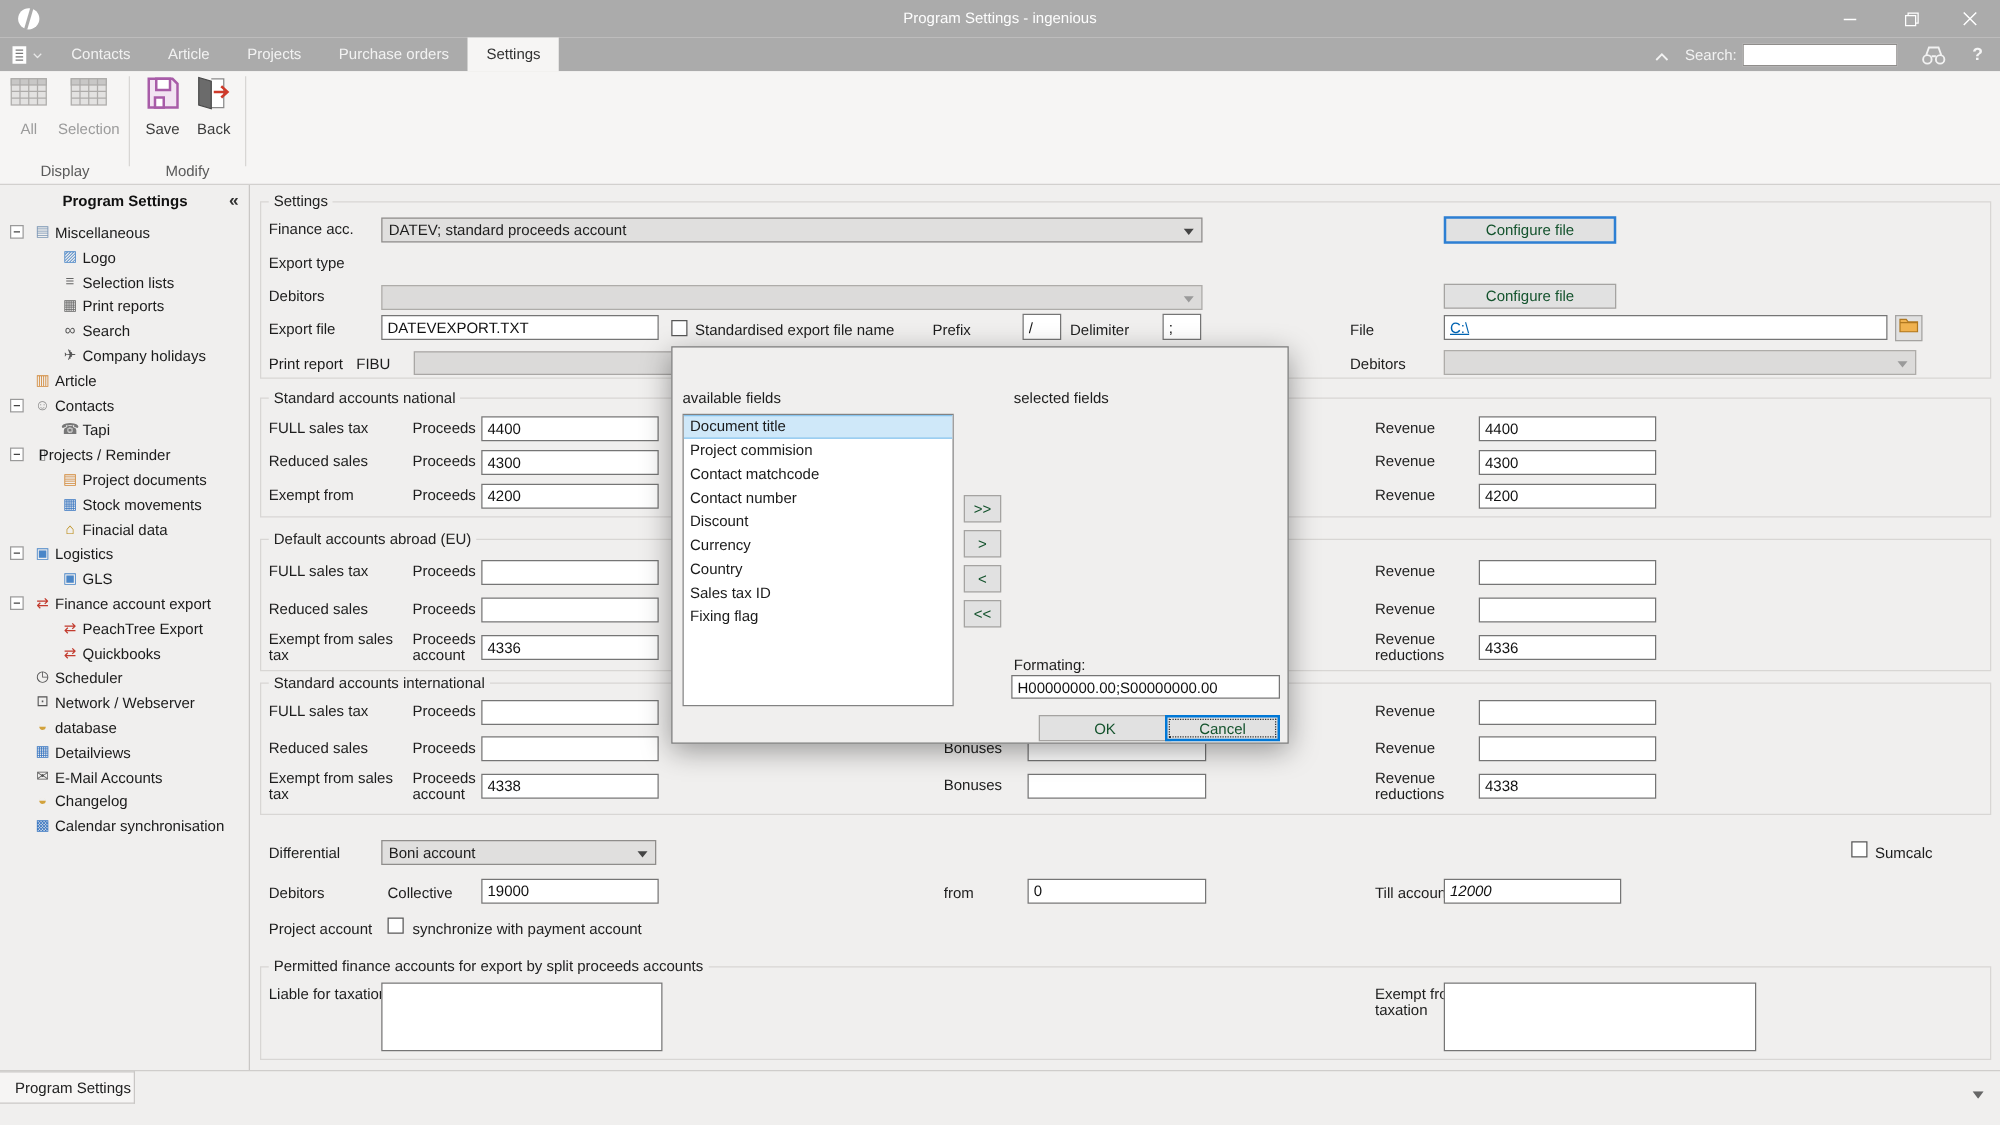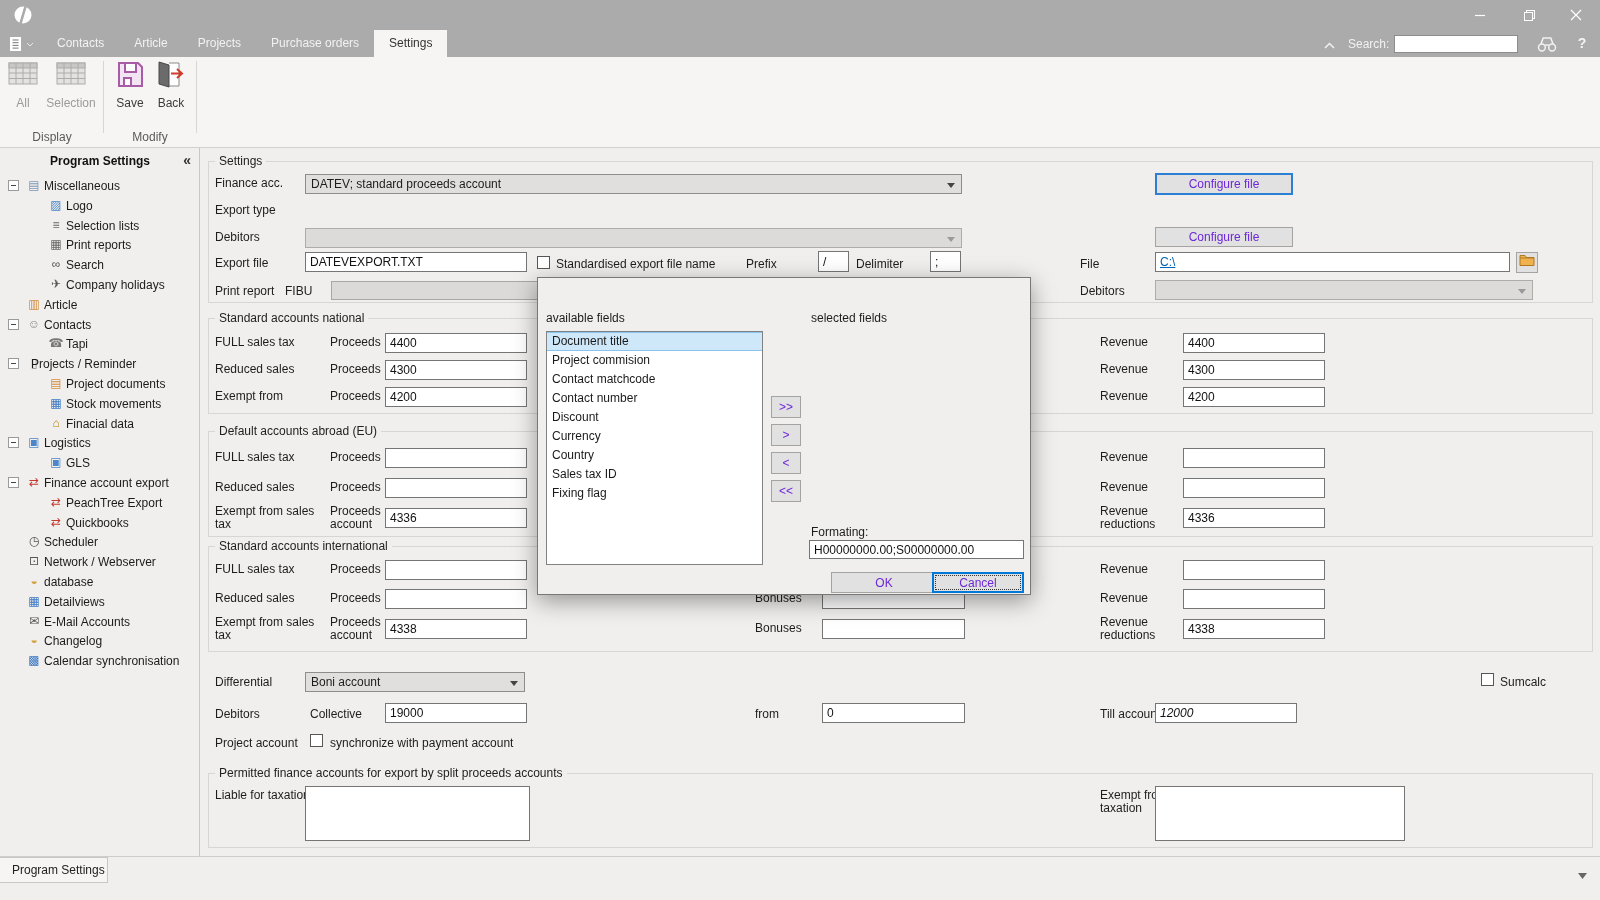--- a/index.html
+++ b/index.html
@@ -43,21 +43,21 @@
   .lbl{position:absolute;line-height:13px;white-space:nowrap;color:#1d1d1d;}
   .lbl.wrap{white-space:normal;}
   .inp{position:absolute;background:#fff;border:1px solid #757575;font:inherit;padding:1px 4px;color:#111;outline:none;}
   .inp.disabled{background:#dbdad9;border-color:#a9a7a5;}
   .link-inp{color:#0063b1;text-decoration:underline;}
   .sel{position:absolute;background:#e0dfde;border:1px solid #8f8d8b;height:20px;line-height:18px;padding:0 18px 0 5px;overflow:hidden;white-space:nowrap;}
   .sel::after{content:"";position:absolute;right:6px;top:8px;border:4px solid transparent;border-top:5px solid #444;}
   .sel.disabled{background:#dcdbda;border-color:#aeaca9;}
   .sel.disabled::after{border-top-color:#9a9a9a;}
   .cb{position:absolute;width:13px;height:13px;background:#fff;border:1px solid #565656;}
-  .btn{position:absolute;background:#e1e1e1;border:1px solid #a5a3a1;text-align:center;color:#6d28d9;font:inherit;padding:0;}
+  .btn{position:absolute;background:#e1e1e1;border:1px solid #a5a3a1;text-align:center;color:#14532d;font:inherit;padding:0;}
   .btn.focusedblue{border:2px solid #2d7fd3;}
   .btn.cancel-focus{border:2px solid #0078d7;outline:1px dotted #333;outline-offset:-4px;}
   .group{position:absolute;border:1px solid #d8d6d4;}
   .gtitle{position:absolute;top:-8px;left:6px;background:#f0efee;padding:0 4px;white-space:nowrap;color:#222;}
   textarea.inp{resize:none;}
   
   .dialog{position:absolute;left:537px;top:277px;width:494px;height:318px;background:#f0efee;border:1px solid #787878;box-shadow:0 6px 22px rgba(0,0,0,.38);z-index:10;}
   .dlg-title{position:absolute;left:0;top:0;width:100%;height:28px;background:#fbfbfa;}
   .dlg-title-text{position:absolute;left:32px;top:7px;color:#3c3c3c;}
   .dlg-logo{position:absolute;left:11px;top:6px;}
@@ -75,20 +75,21 @@
 
 <div class="app" id="app">
 
   <div class="titlebar">
     <span style="position:absolute;left:13px;top:5px">
       <svg width="20" height="20" viewBox="0 0 20 20">
           <circle cx="10" cy="10" r="8.5" fill="#fff"></circle>
           <path d="M12.5 1.5L7.5 18.5" stroke="#ababab" stroke-width="2.6"></path>
         </svg>
     </span>
+    <div class="title-text">Program Settings - ingenious</div>
     <div class="winbtn" style="left:1462px">
       <svg width="12" height="12">
           <path d="M1 6.5h10" stroke="#fff" stroke-width="1.2"></path>
         </svg>
     </div>
     <div class="winbtn" style="left:1511px">
       <svg width="13" height="13" fill="none">
           <rect x="3.5" y="1.5" width="8" height="8" stroke="#fff"></rect>
           <rect x="1.5" y="3.5" width="8" height="8" fill="#ababab" stroke="#fff"></rect>
         </svg>

